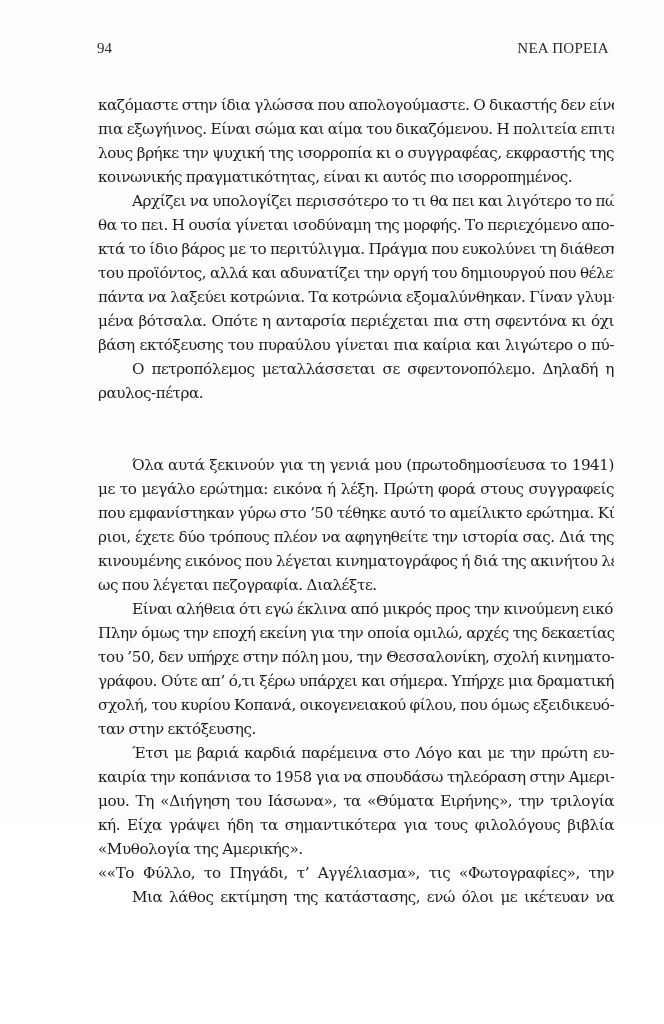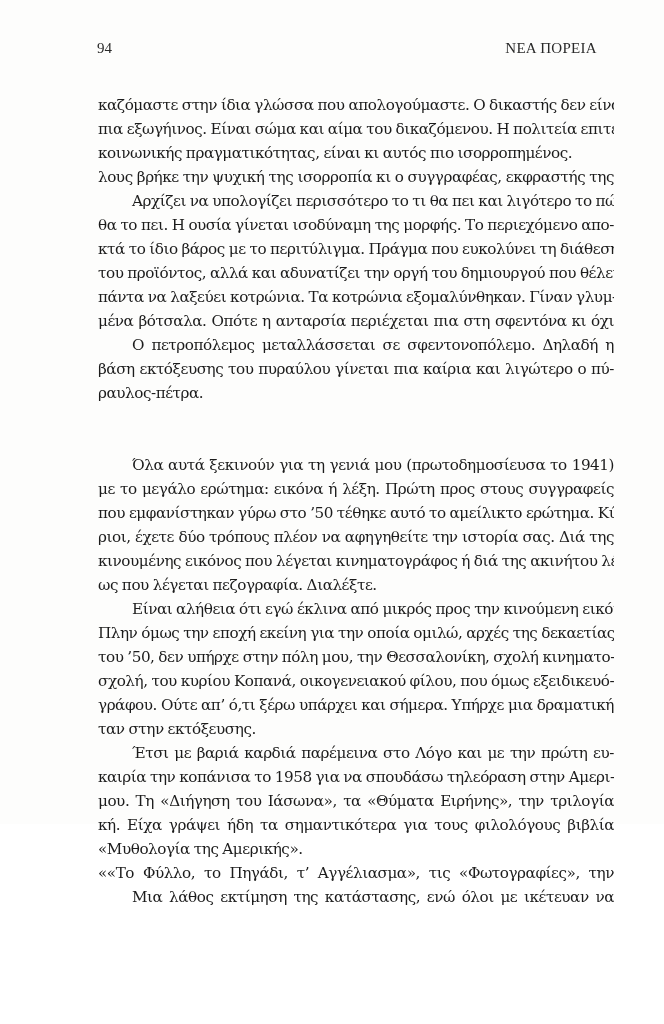--- a/index.html
+++ b/index.html
@@ -4,21 +4,21 @@
 <style>
   html, body { margin:0; padding:0; }
   body {
     width:664px; height:1024px; background:#ffffff; position:relative; overflow:hidden;
     font-family:"DejaVu Serif", "Liberation Serif", serif; color:#1c1c1c;
   }
   .page { position:absolute; left:0; top:0; width:664px; height:824px; background:#fdfdfc; }
   .running-head { position:absolute; top:40px; left:97px; width:516px; height:20px;
     font-family:"Liberation Serif", serif; font-size:15px; color:#2a2a2a; }
   .page-number { position:absolute; left:0; top:0; }
-  .running-title { position:absolute; right:16px; top:0; letter-spacing:0.3px; }
+  .running-title { position:absolute; right:4px; top:0; letter-spacing:0.3px; }
   .body-text { position:absolute; left:98px; top:93px; width:516px; }
   .line {
     height:24px; line-height:24px; font-size:15.2px; white-space:nowrap;
     text-align:justify; text-align-last:justify; overflow:hidden;
     font-family:"DejaVu Serif", serif; letter-spacing:-0.45px; word-spacing:-0.5px;
   }
   .line.indent { padding-left:34px; }
   .line.last { text-align-last:left; }
   .gap { height:48px; }
 </style>
@@ -27,51 +27,51 @@
 
 <div class="page">
   <div class="running-head">
     <span class="page-number">94</span>
     <span class="running-title">ΝΕΑ ΠΟΡΕΙΑ</span>
   </div>
   <div class="body-text" id="body-text">
       <div class="paragraph">
         <div class="line">καζόμαστε στην ίδια γλώσσα που απολογούμαστε. Ο δικαστής δεν είναι</div>
         <div class="line">πια εξωγήινος. Είναι σώμα και αίμα του δικαζόμενου. Η πολιτεία επιτέ-</div>
+        <div class="line">λους βρήκε την ψυχική της ισορροπία κι ο συγγραφέας, εκφραστής της</div>
         <div class="line last">κοινωνικής πραγματικότητας, είναι κι αυτός πιο ισορροπημένος.</div>
-        <div class="line">λους βρήκε την ψυχική της ισορροπία κι ο συγγραφέας, εκφραστής της</div>
       </div>
       <div class="paragraph">
         <div class="line indent">Αρχίζει να υπολογίζει περισσότερο το τι θα πει και λιγότερο το πώς</div>
         <div class="line">θα το πει. Η ουσία γίνεται ισοδύναμη της μορφής. Το περιεχόμενο απο-</div>
         <div class="line">κτά το ίδιο βάρος με το περιτύλιγμα. Πράγμα που ευκολύνει τη διάθεση</div>
         <div class="line">του προϊόντος, αλλά και αδυνατίζει την οργή του δημιουργού που θέλει</div>
         <div class="line">πάντα να λαξεύει κοτρώνια. Τα κοτρώνια εξομαλύνθηκαν. Γίναν γλυμ-</div>
         <div class="line">μένα βότσαλα. Οπότε η ανταρσία περιέχεται πια στη σφεντόνα κι όχι</div>
       </div>
       <div class="paragraph">
+        <div class="line">βάση εκτόξευσης του πυραύλου γίνεται πια καίρια και λιγώτερο ο πύ-</div>
         <div class="line indent">Ο πετροπόλεμος μεταλλάσσεται σε σφεντονοπόλεμο. Δηλαδή η</div>
-        <div class="line">βάση εκτόξευσης του πυραύλου γίνεται πια καίρια και λιγώτερο ο πύ-</div>
         <div class="line last">ραυλος-πέτρα.</div>
       </div>
       <div class="gap"></div>
       <div class="paragraph">
         <div class="line indent">Όλα αυτά ξεκινούν για τη γενιά μου (πρωτοδημοσίευσα το 1941)</div>
-        <div class="line">με το μεγάλο ερώτημα: εικόνα ή λέξη. Πρώτη προς στους συγγραφείς</div>
+        <div class="line">με το μεγάλο ερώτημα: εικόνα ή λέξη. Πρώτη φορά στους συγγραφείς</div>
         <div class="line">που εμφανίστηκαν γύρω στο ’50 τέθηκε αυτό το αμείλικτο ερώτημα. Κύ-</div>
         <div class="line">ριοι, έχετε δύο τρόπους πλέον να αφηγηθείτε την ιστορία σας. Διά της</div>
         <div class="line">κινουμένης εικόνος που λέγεται κινηματογράφος ή διά της ακινήτου λέξε-</div>
         <div class="line last">ως που λέγεται πεζογραφία. Διαλέξτε.</div>
       </div>
       <div class="paragraph">
         <div class="line indent">Είναι αλήθεια ότι εγώ έκλινα από μικρός προς την κινούμενη εικόνα.</div>
         <div class="line">Πλην όμως την εποχή εκείνη για την οποία ομιλώ, αρχές της δεκαετίας</div>
         <div class="line">του ’50, δεν υπήρχε στην πόλη μου, την Θεσσαλονίκη, σχολή κινηματο-</div>
+        <div class="line">γράφου. Ούτε απ’ ό,τι ξέρω υπάρχει και σήμερα. Υπήρχε μια δραματική</div>
         <div class="line">σχολή, του κυρίου Κοπανά, οικογενειακού φίλου, που όμως εξειδικευό-</div>
-        <div class="line">γράφου. Ούτε απ’ ό,τι ξέρω υπάρχει και σήμερα. Υπήρχε μια δραματική</div>
         <div class="line last">ταν στην εκτόξευσης.</div>
       </div>
       <div class="paragraph">
         <div class="line indent">Έτσι με βαριά καρδιά παρέμεινα στο Λόγο και με την πρώτη ευ-</div>
         <div class="line">καιρία την κοπάνισα το 1958 για να σπουδάσω τηλεόραση στην Αμερι-</div>
         <div class="line">μου. Τη «Διήγηση του Ιάσωνα», τα «Θύματα Ειρήνης», την τριλογία</div>
         <div class="line">κή. Είχα γράψει ήδη τα σημαντικότερα για τους φιλολόγους βιβλία</div>
         <div class="line last">«Μυθολογία της Αμερικής».</div>
         <div class="line">««Το Φύλλο, το Πηγάδι, τ’ Αγγέλιασμα», τις «Φωτογραφίες», την</div>
       </div>

